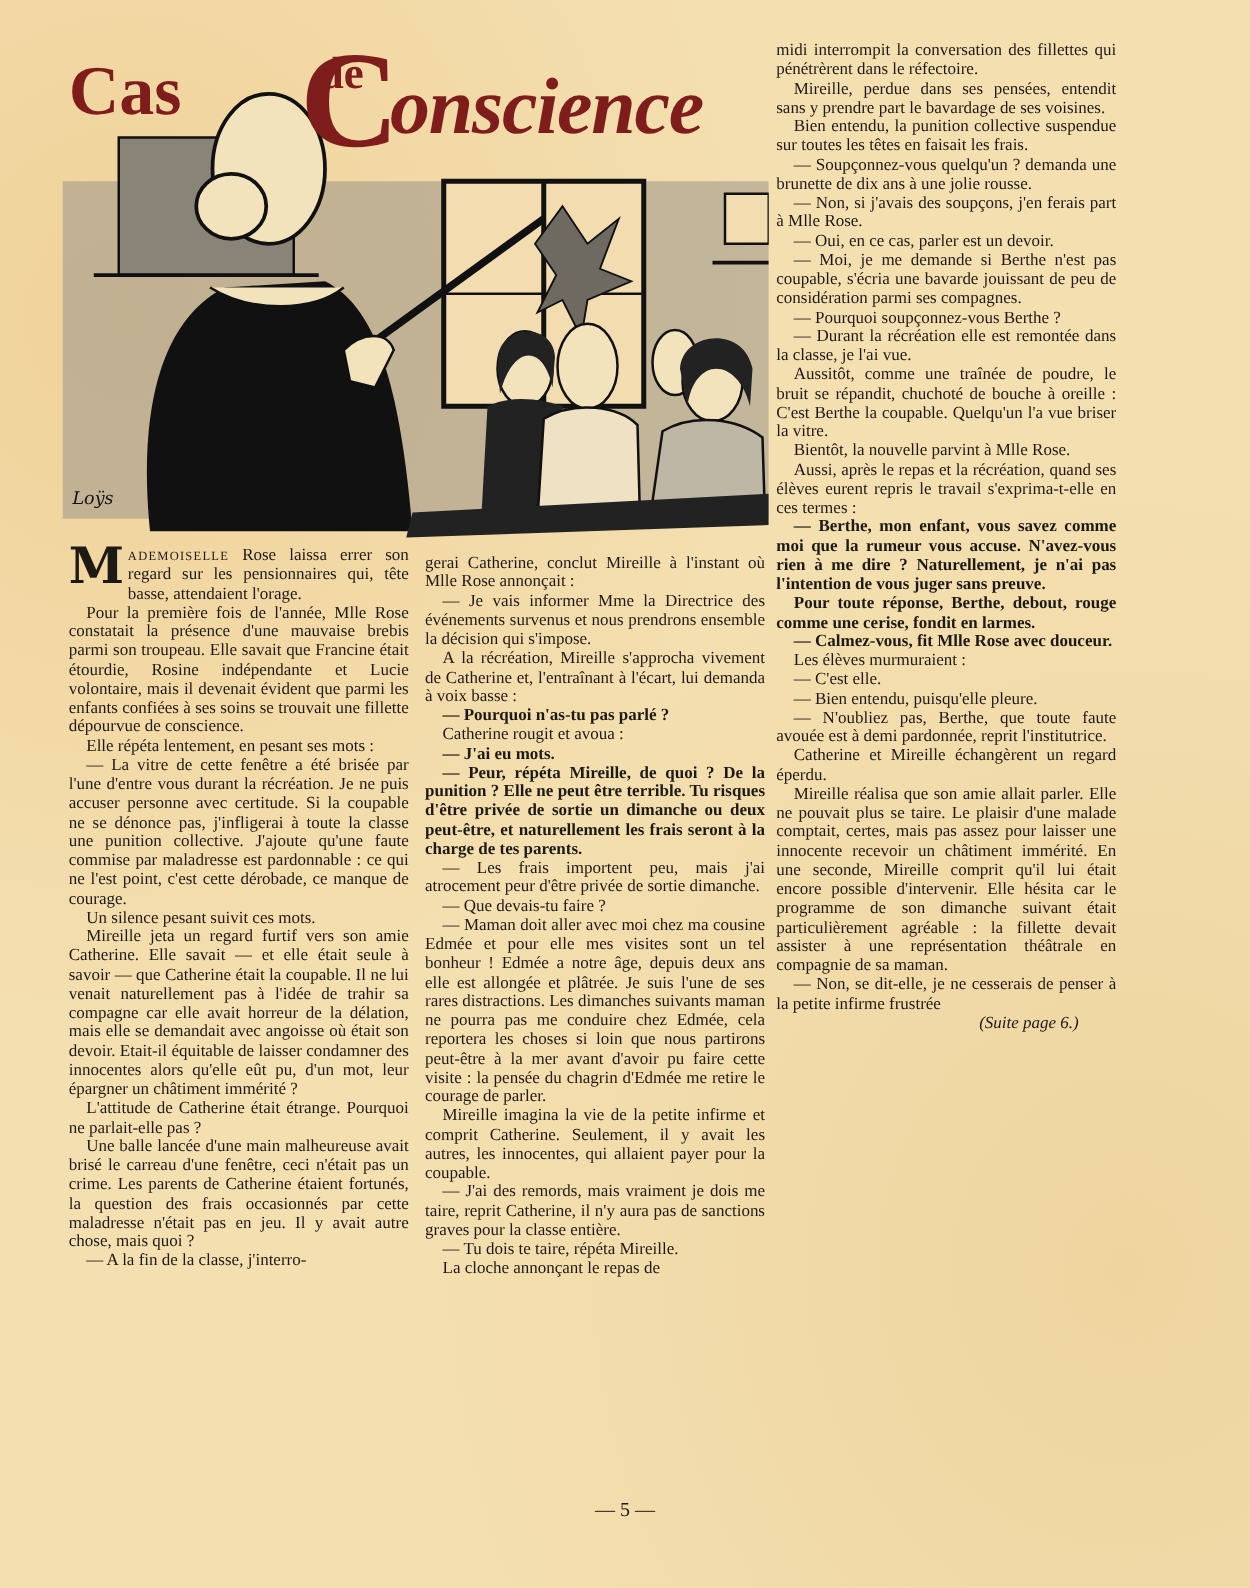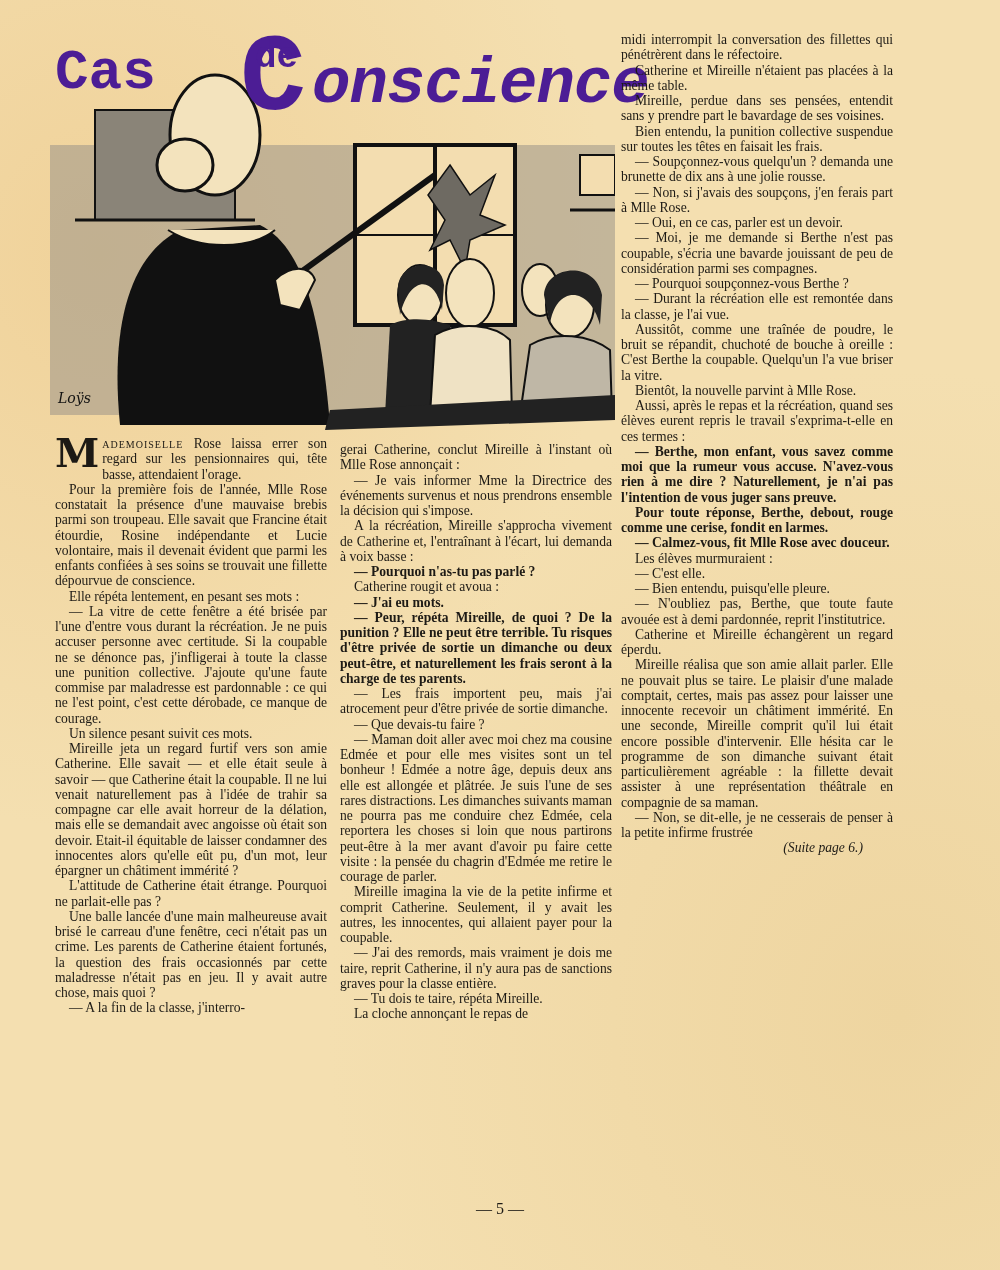--- a/index.html
+++ b/index.html
@@ -11,21 +11,21 @@
       font-family:"Liberation Serif", "DejaVu Serif", serif;
       color:#1d1a15;
       position:relative;
     }
     .page { position:absolute; left:0; top:0; width:1000px; height:1270px; }
 
     
     .illus { position:absolute; left:50px; top:25px; width:565px; height:410px; }
     .illus svg { width:100%; height:100%; display:block; }
     .title-word {
-      position:absolute; font-family:Liberation Mono, monospace; font-weight:bold; color:#4c1d95;
+      position:absolute; font-family:Liberation Serif, serif; font-weight:bold; color:#7f1d1d;
       line-height:1;
     }
     .t-cas { left:5px; top:20px; font-size:56px; }
     .t-de { left:205px; top:15px; font-size:36px; }
     .t-c  { left:190px; top:0px; font-size:110px; font-weight:bold; }
     .t-onscience { left:262px; top:28px; font-size:64px; font-style:italic; letter-spacing:-1px; }
 
     .col {
       position:absolute; width:272px; font-size:13.6px; line-height:15.25px;
       text-align:justify; hyphens:manual;
@@ -122,21 +122,20 @@
       <p>— Que devais-tu faire ?</p>
       <p>— Maman doit aller avec moi chez ma cousine Edmée et pour elle mes visites sont un tel bonheur ! Edmée a notre âge, depuis deux ans elle est allongée et plâtrée. Je suis l'une de ses rares distractions. Les dimanches suivants maman ne pourra pas me conduire chez Edmée, cela reportera les choses si loin que nous partirons peut-être à la mer avant d'avoir pu faire cette visite : la pensée du chagrin d'Edmée me retire le courage de parler.</p>
       <p>Mireille imagina la vie de la petite infirme et comprit Catherine. Seulement, il y avait les autres, les innocentes, qui allaient payer pour la coupable.</p>
       <p>— J'ai des remords, mais vraiment je dois me taire, reprit Catherine, il n'y aura pas de sanctions graves pour la classe entière.</p>
       <p>— Tu dois te taire, répéta Mireille.</p>
       <p>La cloche annonçant le repas de</p>
     </div>
 
   <div class="col col3" id="col3">
       <p class="noindent">midi interrompit la conversation des fillettes qui pénétrèrent dans le réfectoire.</p>
-      <p>Catherine et Mireille n'étaient pas placées à la même table.</p>
       <p>Mireille, perdue dans ses pensées, entendit sans y prendre part le bavardage de ses voisines.</p>
       <p>Bien entendu, la punition collective suspendue sur toutes les têtes en faisait les frais.</p>
       <p>— Soupçonnez-vous quelqu'un ? demanda une brunette de dix ans à une jolie rousse.</p>
       <p>— Non, si j'avais des soupçons, j'en ferais part à Mlle Rose.</p>
       <p>— Oui, en ce cas, parler est un devoir.</p>
       <p>— Moi, je me demande si Berthe n'est pas coupable, s'écria une bavarde jouissant de peu de considération parmi ses compagnes.</p>
       <p>— Pourquoi soupçonnez-vous Berthe ?</p>
       <p>— Durant la récréation elle est remontée dans la classe, je l'ai vue.</p>
       <p>Aussitôt, comme une traînée de poudre, le bruit se répandit, chuchoté de bouche à oreille : C'est Berthe la coupable. Quelqu'un l'a vue briser la vitre.</p>
       <p>Bientôt, la nouvelle parvint à Mlle Rose.</p>

